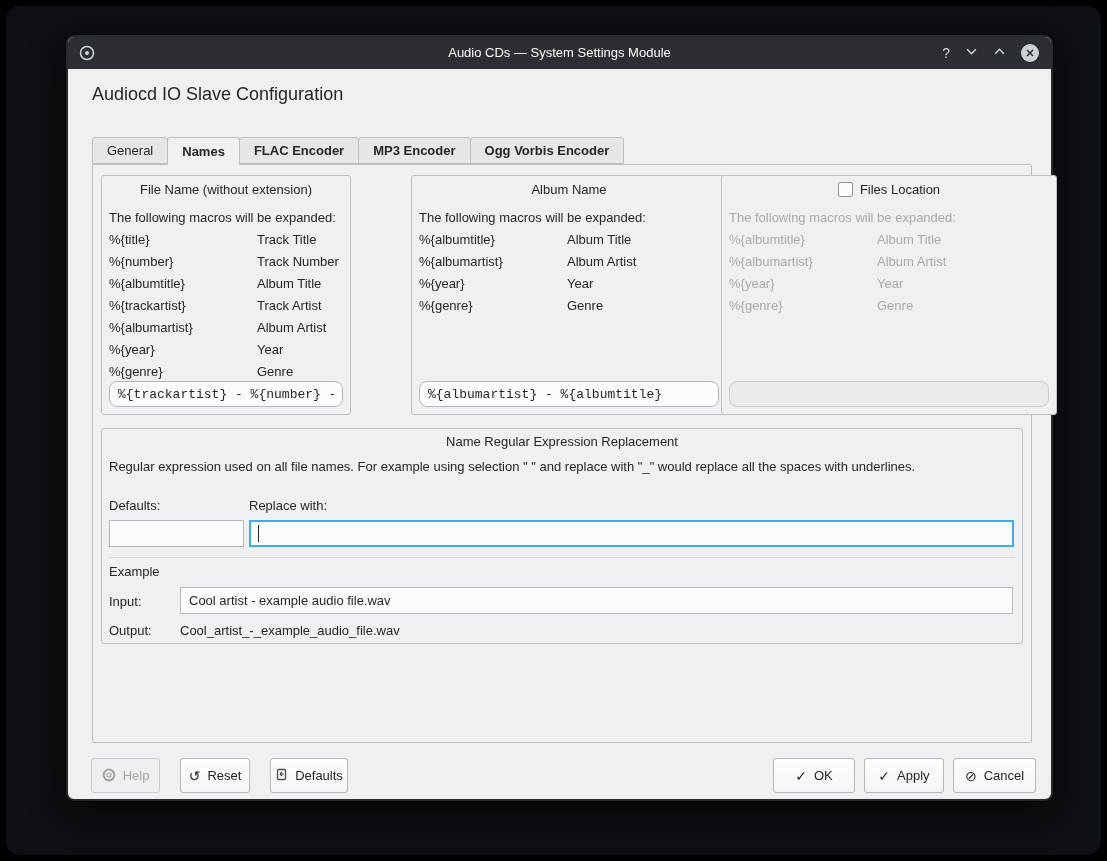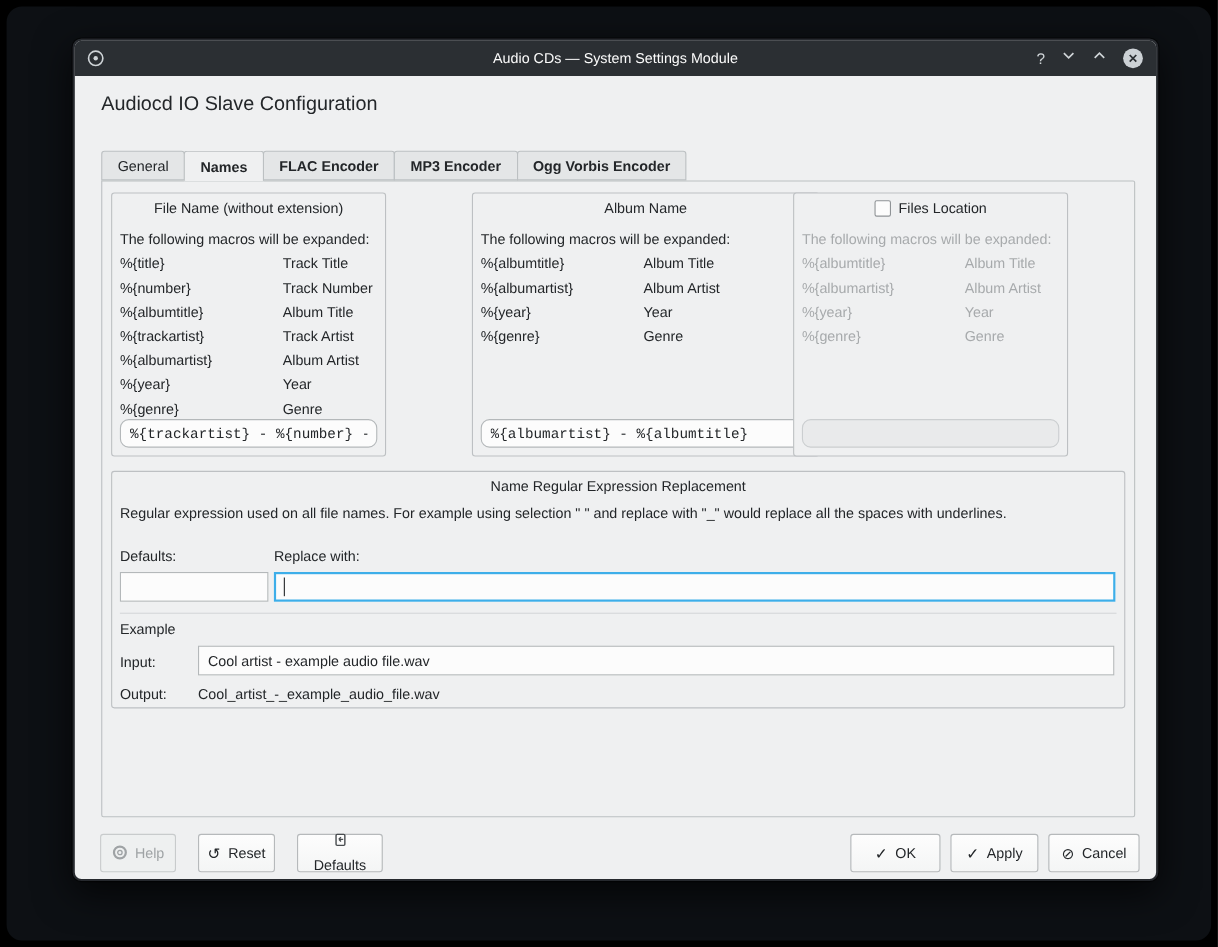--- a/index.html
+++ b/index.html
@@ -43,22 +43,22 @@
   .macro-row { margin: 0 7px; line-height: 22px; display: flex; }
   .macro-row .m { width: 148px; flex: none; }
   .group-input { position: absolute; left: 7px; right: 7px; bottom: 7px; height: 26px;
     border: 1px solid #b4b8ba; border-radius: 8px; background: #fcfcfc;
     font-size: 13px; color: #232629; padding: 0 8px; font-family: Liberation Mono, monospace; }
   .group.disabled .intro, .group.disabled .macro-row { color: #a7aaac; }
   .group.disabled .group-input { background: #e9eaeb; border-color: #cbced0; }
   .checkbox { display: inline-block; width: 15px; height: 15px; border: 1px solid #8f9396;
     border-radius: 2px; background: #fcfcfc; vertical-align: -3px; margin-right: 7px; }
   .g1 { left: 8px; top: 10px; width: 250px; height: 240px; }
-  .g2 { left: 318px; top: 10px; width: 316px; height: 240px; margin-left: 18px; }
-  .g3 { left: 628px; top: 10px; width: 250px; height: 240px; }
+  .g2 { left: 318px; top: 10px; width: 316px; height: 240px; }
+  .g3 { left: 628px; top: 10px; width: 336px; height: 240px; }
   .g4 { left: 8px; top: 263px; width: 922px; height: 216px; }
   .g4 .group-title { padding-top: 5px; }
   .g4 .desc { margin: 9px 7px 0; line-height: 16px; }
   .abs { position: absolute; line-height: 16px; }
   .text-input { position: absolute; height: 27px; border: 1px solid #b4b8ba;
     border-radius: 0; background: #fcfcfc; font-size: 13px; color: #232629;
     padding: 0 8px; font-family: inherit; }
   .text-input.focused { border: 2px solid #3daee9; padding: 0 7px; }
   .caret { position: absolute; left: 156px; top: 96px; width: 1px; height: 17px;
     background: #232629; }
@@ -68,21 +68,21 @@
   .footer { position: absolute; left: 23px; right: 15px; top: 721px; height: 29px;
     display: flex; justify-content: space-between; }
   .f-left { display: flex; gap: 20px; }
   .f-right { display: flex; gap: 9px; }
   .btn { display: inline-flex; align-items: center; justify-content: center; gap: 7px;
     height: 35px; border: 1px solid #b6b9bb; border-radius: 3px;
     background: linear-gradient(#fdfdfd, #f4f5f5); font-size: 13px; color: #232629;
     padding: 2px 12px; }
   .btn .ic { font-size: 14px; line-height: 14px; }
   .btn.disabled { color: #9fa3a5; background: #eef0f0; border-color: #c8cbcc; }
-  .btn-help { width: 69px; } .btn-reset { width: 70px; } .btn-defaults { width: 78px; flex-direction: column; }
+  .btn-help { width: 69px; } .btn-reset { width: 70px; } .btn-defaults { width: 78px; }
   .btn-ok { width: 82px; } .btn-apply { width: 80px; } .btn-cancel { width: 83px; }
 </style>
 </head>
 <body>
 
 <div class="stage">
   <div class="window">
 
     <div class="titlebar">
       <span class="tb-icon">

